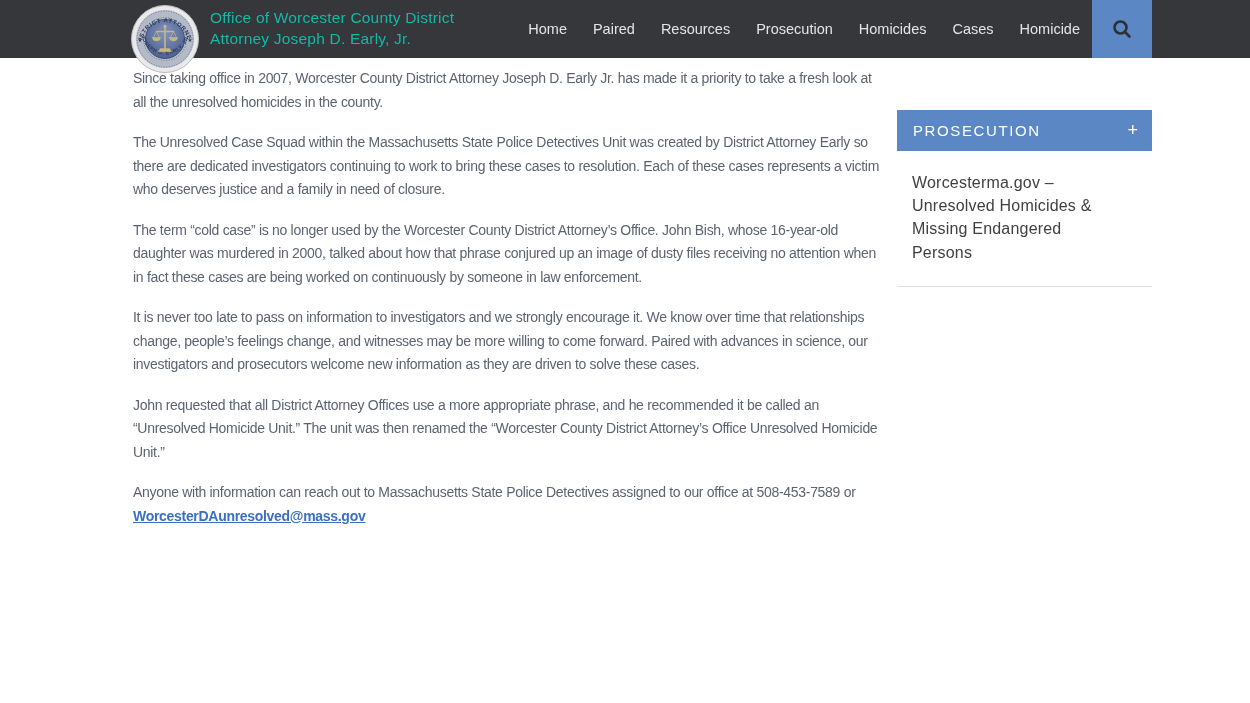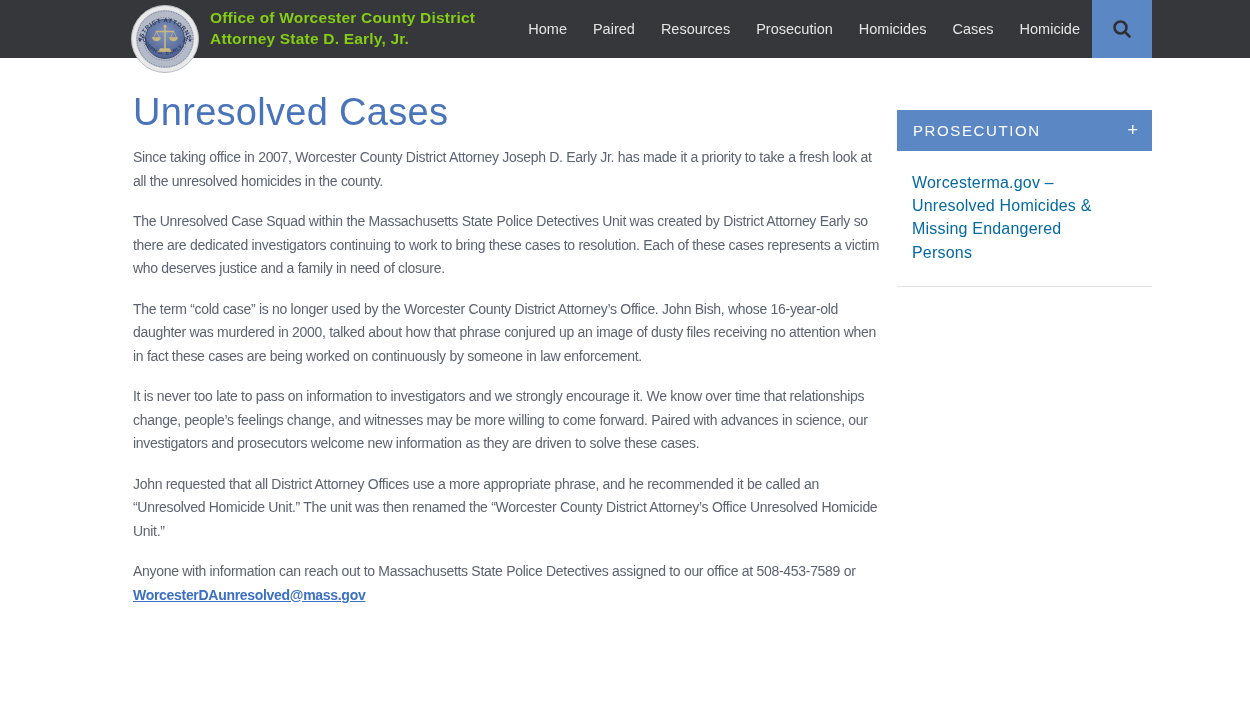--- a/index.html
+++ b/index.html
@@ -3,21 +3,21 @@
 <meta charset="utf-8">
 <style>
   * { margin:0; padding:0; box-sizing:border-box; }
   html,body { width:1250px; height:703px; overflow:hidden; background:#ffffff;
     font-family:"Liberation Sans","DejaVu Sans",sans-serif; }
 
   
   .header { position:relative; height:58px; background:#35373a; width:100%; }
   .seal { position:absolute; left:131px; top:5px; width:68px; height:68px; z-index:5; }
   .site-title { position:absolute; left:210px; top:50%; transform:translateY(-50%);
-    color:#84cc16; font-size:15.5px; line-height:1.35; font-weight:700; letter-spacing:0.2px; }
+    color:#14b8a6; font-size:15.5px; line-height:1.35; font-weight:400; letter-spacing:0.2px; }
   .nav { position:absolute; right:170px; top:0; height:58px; display:flex; align-items:center; gap:26px; }
   .nav a { color:#e4e4e4; text-decoration:none; font-size:14.5px; cursor:pointer; white-space:nowrap; }
   .search-btn { position:absolute; right:98px; top:0; width:60px; height:58px; background:#5b87c5;
     display:flex; align-items:center; justify-content:center; cursor:pointer; border:none; }
 
   
   .content { display:flex; padding:0 98px 0 133px; align-items:flex-start; }
   .main-col { width:752px; }
   .sidebar { width:255px; margin-left:auto; margin-top:52px; }
 
@@ -26,21 +26,21 @@
     margin-top:33px; margin-bottom:12px; }
   .main-col p { color:#5c6370; font-size:14px; line-height:1.68; letter-spacing:-0.3px;
     margin-bottom:17px;margin-top:9px; }
   .email-link { color:#3a6fc4; font-weight:700; text-decoration:underline; cursor:pointer; }
 
   
   .sidebar-header { background:#5b87c5; color:#ffffff; height:41px; display:flex;
     align-items:center; padding:0 14px 0 16px; cursor:pointer; }
   .sidebar-header-label { font-size:15px; letter-spacing:1.6px; font-weight:400; }
   .sidebar-plus { margin-left:auto; font-size:18px; font-weight:400; }
-  .sidebar-item { display:block; color:#0369a1; font-size:16px; line-height:1.45;
+  .sidebar-item { display:block; color:#404040; font-size:16px; line-height:1.45;
     letter-spacing:0.2px; text-decoration:none; cursor:pointer;
     padding:20px 28px 22px 15px; border-bottom:1px solid #e2e2e2; }
 </style>
 </head>
 <body>
 
 <div class="header">
 
   <svg class="seal" viewBox="0 0 68 68">
     <defs>
@@ -73,21 +73,21 @@
       <line x1="42.5" y1="26.5" x2="39.5" y2="32.5" stroke-width="0.7"></line>
       <line x1="42.5" y1="26.5" x2="45.5" y2="32.5" stroke-width="0.7"></line>
       <path d="M21.5,32.5 h8 a4,3.4 0 0 1 -8,0 z" stroke-width="0.5"></path>
       <path d="M38.5,32.5 h8 a4,3.4 0 0 1 -8,0 z" stroke-width="0.5"></path>
       <path d="M29.5,43.5 h9 l2,3.2 h-13 z" stroke-width="0.5"></path>
     </g>
   </svg>
 
   <div class="site-title">
     <div>Office of Worcester County District</div>
-    <div>Attorney State D. Early, Jr.</div>
+    <div>Attorney Joseph D. Early, Jr.</div>
   </div>
 
   <nav class="nav">
     <a>Home</a>
     <a>Paired</a>
     <a>Resources</a>
     <a>Prosecution</a>
     <a>Homicides</a>
     <a>Cases</a>
     <a>Homicide</a>
@@ -97,21 +97,20 @@
     <svg width="22" height="22" viewBox="0 0 22 22">
       <circle cx="9.5" cy="9.5" r="6" fill="none" stroke="#2e3033" stroke-width="2.6"></circle>
       <line x1="14" y1="14" x2="18.5" y2="18.5" stroke="#2e3033" stroke-width="2.6" stroke-linecap="round"></line>
     </svg>
   </button>
 </div>
 
 <div class="content">
 
   <div class="main-col">
-    <h1 class="page-title">Unresolved Cases</h1>
 
     <p>Since taking office in 2007, Worcester County District Attorney Joseph D. Early Jr. has made it a priority to take a fresh look at all the unresolved homicides in the county.</p>
     <p>The Unresolved Case Squad within the Massachusetts State Police Detectives Unit was created by District Attorney Early so there are dedicated investigators continuing to work to bring these cases to resolution. Each of these cases represents a victim who deserves justice and a family in need of closure.</p>
     <p>The term “cold case” is no longer used by the Worcester County District Attorney’s Office. John Bish, whose 16-year-old daughter was murdered in 2000, talked about how that phrase conjured up an image of dusty files receiving no attention when in fact these cases are being worked on continuously by someone in law enforcement.</p>
     <p>It is never too late to pass on information to investigators and we strongly encourage it. We know over time that relationships change, people’s feelings change, and witnesses may be more willing to come forward. Paired with advances in science, our investigators and prosecutors welcome new information as they are driven to solve these cases.</p>
     <p>John requested that all District Attorney Offices use a more appropriate phrase, and he recommended it be called an “Unresolved Homicide Unit.” The unit was then renamed the “Worcester County District Attorney’s Office Unresolved Homicide Unit.”</p>
 
     <p><span>Anyone with information can reach out to Massachusetts State Police Detectives assigned to our office at 508-453-7589 or </span><a class="email-link">WorcesterDAunresolved@mass.gov</a></p>
 
   </div>

